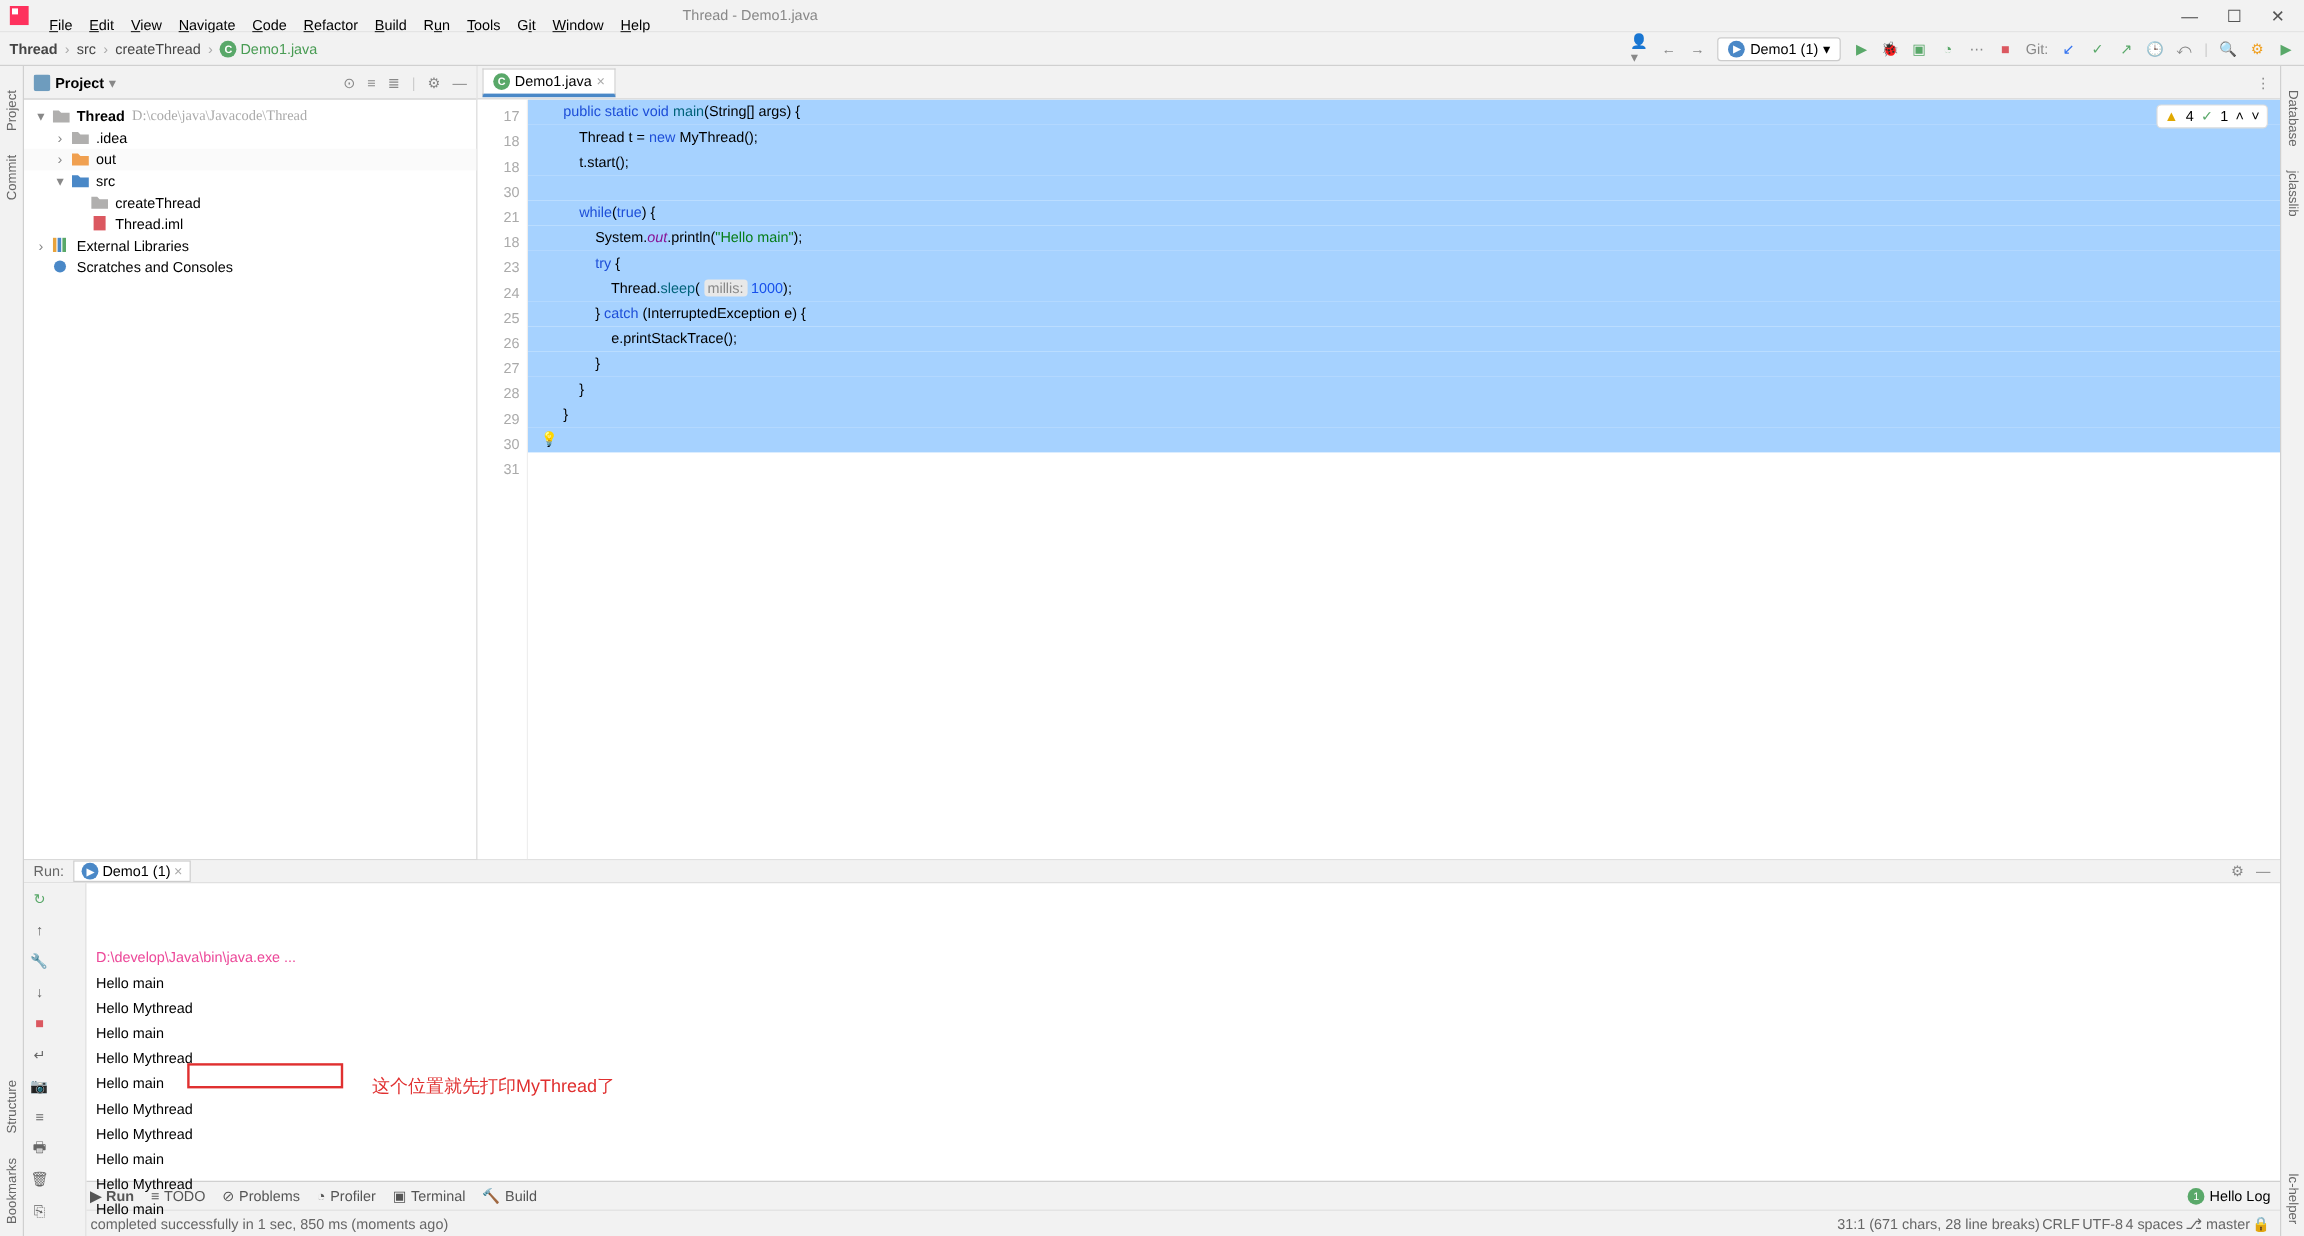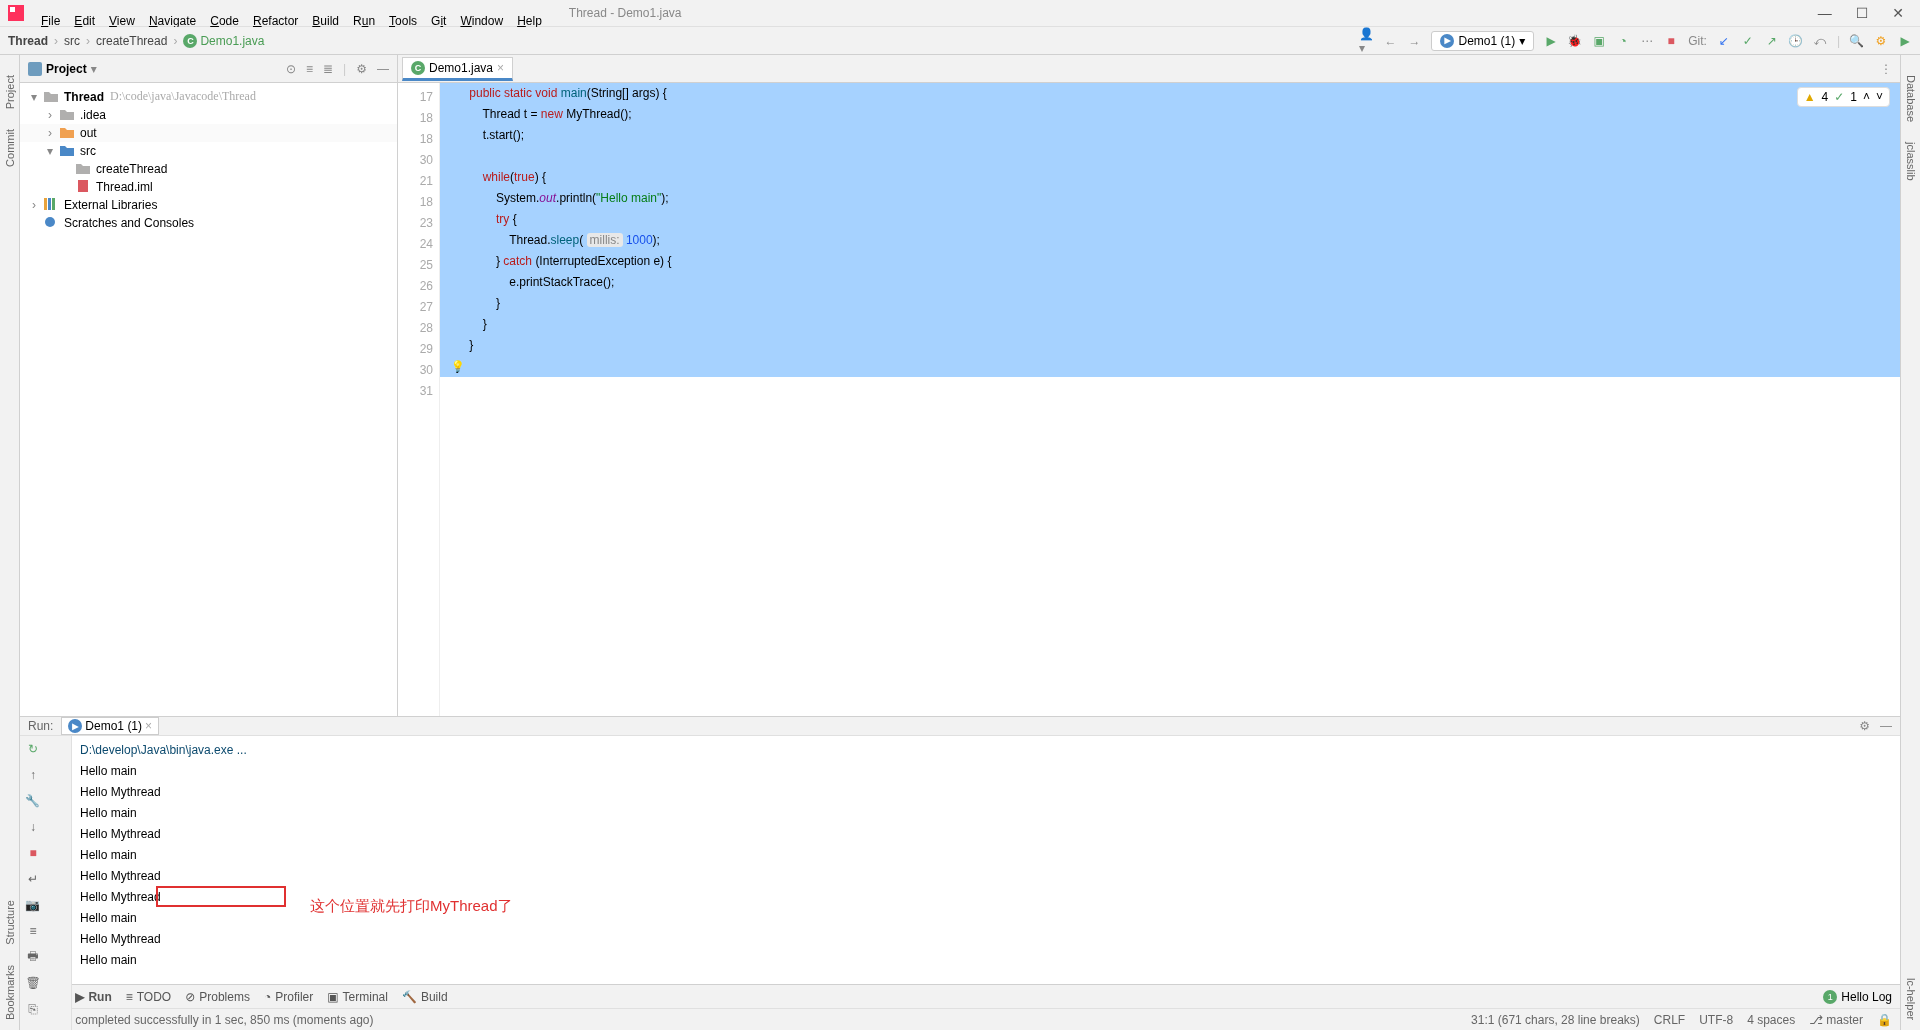--- a/index.html
+++ b/index.html
@@ -46,41 +46,41 @@
 .tab .fname { color:#000; }
 .tab .close { color:#aaa; cursor:pointer; }
 .tabs-right { margin-left:auto; padding-right:8px; color:#888; cursor:pointer; }
 .code { flex:1; display:flex; background:#fff; font-family:"JetBrains Mono",Consolas,monospace; font-size:12.5px; position:relative; overflow:hidden; }
 .gutter-col { width:42px; background:#fff; border-right:1px solid #eee; text-align:right; color:#aaa; padding-top:4px; }
 .gutter-col div { height:21px; line-height:21px; padding-right:6px; position:relative; }
 .run-mark { position:absolute; right:-12px; color:#59a869; }
 .code-lines { flex:1; position:relative; }
 .line { height:21px; line-height:21px; white-space:pre; padding-left:16px; }
 .sel-bg { background:#a6d2ff; }
-.kw { color:#b91c1c; } .str { color:#067d17; } .num { color:#1750eb; } .field { color:#871094; font-style:italic; } .method { color:#00627a; } .ident { color:#000; } .hint { background:#e8e8e8; color:#888; border-radius:3px; padding:0 3px; font-style:normal; }
+.kw { color:#1d4ed8; } .str { color:#067d17; } .num { color:#1750eb; } .field { color:#871094; font-style:italic; } .method { color:#00627a; } .ident { color:#000; } .hint { background:#e8e8e8; color:#888; border-radius:3px; padding:0 3px; font-style:normal; }
 .inspect { position:absolute; top:4px; right:10px; background:#fff; border:1px solid #ddd; border-radius:4px; padding:2px 6px; display:flex; gap:6px; align-items:center; }
 .inspect .warn { color:#e0a800; } .inspect .ok { color:#59a869; }
 .run-panel { height:268px; background:#fff; border-top:1px solid #d0d0d0; display:flex; flex-direction:column; }
 .run-hdr { height:24px; background:#f2f2f2; display:flex; align-items:center; padding:0 8px; border-bottom:1px solid #e0e0e0; }
 .run-hdr .label { color:#666; margin-right:8px; }
 .run-tab { background:#fff; border:1px solid #ccc; padding:1px 6px; display:flex; align-items:center; gap:3px; cursor:pointer; }
 .run-hdr-right { margin-left:auto; display:flex; gap:10px; color:#888; }
 .run-body { flex:1; display:flex; font-family:Consolas,monospace; font-size:12.5px; position:relative; }
 .run-icons { width:52px; background:#f2f2f2; border-right:1px solid #e0e0e0; display:flex; flex-direction:column; flex-wrap:wrap; align-content:flex-start; padding:4px; gap:8px; }
 .run-icons span { width:18px; height:18px; cursor:pointer; display:flex; align-items:center; justify-content:center; color:#666; }
 .console { flex:1; padding:4px 8px; overflow:hidden; position:relative; }
 .console div { height:21px; line-height:21px; white-space:pre; }
 .redbox { position:absolute; border:2px solid #e03030; left:84px; top:150px; width:130px; height:44px; }
 .redtext { position:absolute; left:238px; top:159px; color:#e03030; font-family:"Microsoft YaHei",sans-serif; font-size:15px; }
 .bottombar { height:24px; background:#f2f2f2; border-top:1px solid #d0d0d0; display:flex; align-items:center; padding:0 8px; gap:14px; }
 .bottombar .btab { display:flex; align-items:center; gap:4px; cursor:pointer; color:#555; }
 .bottombar .btab.active { font-weight:bold; }
 .bottombar-right { margin-left:auto; display:flex; gap:8px; align-items:center; }
 .statusbar { height:22px; background:#f2f2f2; border-top:1px solid #e0e0e0; display:flex; align-items:center; padding:0 8px; color:#666; font-size:11px; }
-.statusbar-right { margin-left:auto; display:flex; gap:14px; }
+.statusbar-right { margin-left:auto; display:flex; gap:2px; }
 svg.icon-folder { fill:#b0afae; } svg.icon-folder.orange { fill:#f0a050; } svg.icon-folder.blue { fill:#4a88c7; }
 .bulb { position:absolute; left:11px; top:0; color:#e8b020; font-size:11px; }
 .circle-c { display:inline-flex; width:14px; height:14px; border-radius:50%; background:#59a869; color:#fff; align-items:center; justify-content:center; font-size:9px; font-weight:bold; }
 .circle-blue { background:#4a88c7; }
 </style>
 </head>
 <body>
 
 <div class="menubar">
   <svg class="logo" viewBox="0 0 16 16">
@@ -317,21 +317,21 @@
           <span>↵</span>
           <span>📷</span>
           <span>≡</span>
           <span>🖶</span>
           <span>🗑</span>
           <span>⎘</span>
           <span>▥</span>
 
         </div>
         <div class="console" id="console">
-          <div style="color: #0c4a6e;">D:\develop\Java\bin\java.exe ...</div>
+          <div style="color: #ec4899; margin-top: 48px;">D:\develop\Java\bin\java.exe ...</div>
             <div>Hello main</div>
             <div>Hello Mythread</div>
             <div>Hello main</div>
             <div>Hello Mythread</div>
             <div>Hello main</div>
             <div>Hello Mythread</div>
             <div>Hello Mythread</div>
             <div>Hello main</div>
             <div>Hello Mythread</div>
             <div>Hello main</div>

